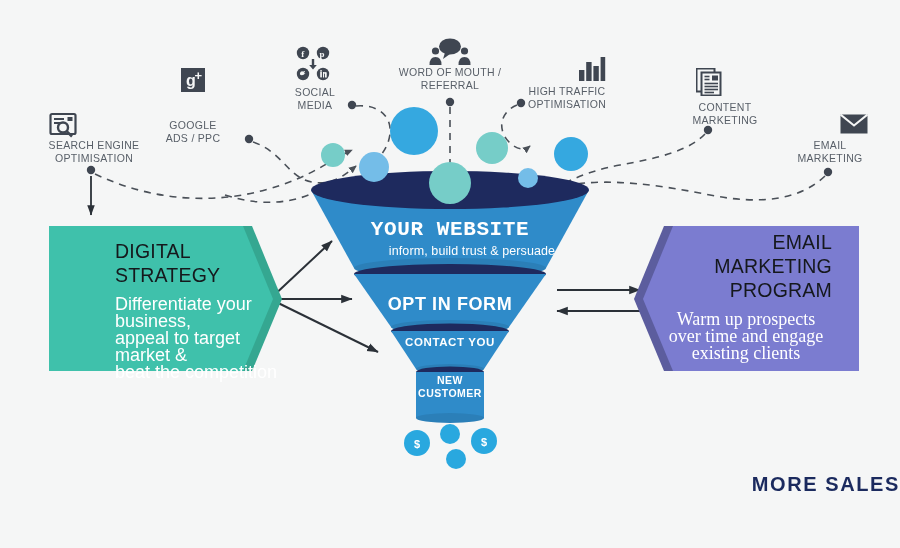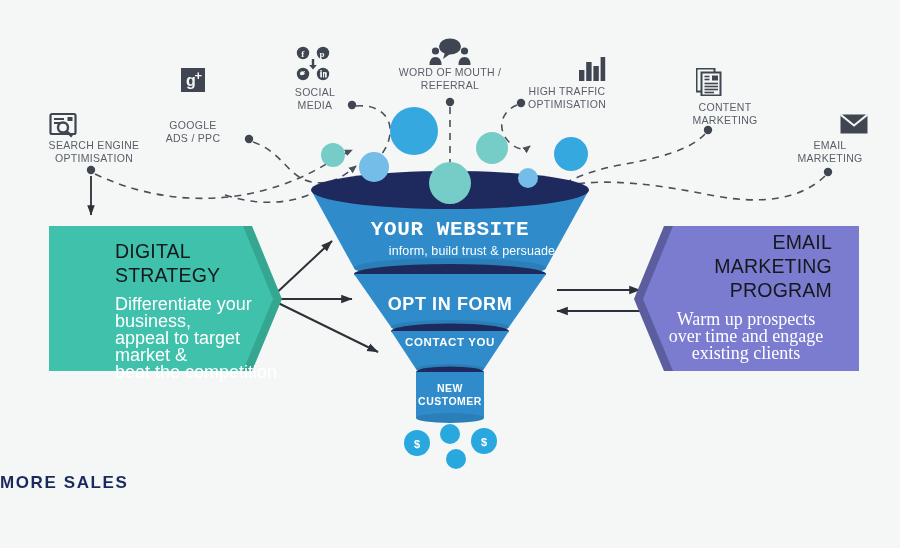--- a/index.html
+++ b/index.html
@@ -94,22 +94,22 @@
     font-weight: bold;
     letter-spacing: 0.5px;
     line-height: 13px;
     white-space: pre-line;
   }
   #more-sales {
     position: absolute;
     left: 0;
     top: 473px;
     width: 900px;
-    text-align: left;
-    font-size: 17px;
+    text-align: right;
+    font-size: 20px;
     font-weight: bold;
     letter-spacing: 1.6px;
     color: #1b2a5e;
   }
   .coin-text {
     font-size: 11px;
     font-weight: bold;
     fill: #ffffff;
     font-family: "Liberation Sans", sans-serif;
   }
@@ -217,21 +217,21 @@
     <circle cx="450" cy="434" r="10" fill="#29a8df"></circle>
     <circle cx="456" cy="459" r="10" fill="#29a8df"></circle>
     <circle cx="484" cy="441" r="13" fill="#29a8df"></circle>
     <text class="coin-text" x="484" y="446" text-anchor="middle">$</text>
   </svg>
 
   <div class="funnel-label fl-main" style="top:218px;font-family:Liberation Mono, monospace;">YOUR WEBSITE</div>
   <div class="funnel-label fl-sub" style="top:243px;margin-left:22px;">inform, build trust &amp; persuade</div>
   <div class="funnel-label fl-opt" style="top:294px;">OPT IN FORM</div>
   <div class="funnel-label fl-contact" style="top:336px;">CONTACT YOU</div>
-  <div class="funnel-label fl-new" style="top:382px;">NEW
+  <div class="funnel-label fl-new" style="top:374px;">NEW
 CUSTOMER</div>
 
   <div id="more-sales">MORE  SALES</div>
 
   <div class="src-icon" style="left:49px; top:112px;">
     <svg width="28" height="28" viewBox="0 0 28 28">
       <rect x="1.5" y="2" width="25" height="20" rx="1.5" fill="none" stroke="#3f4651" stroke-width="2.2"></rect>
       <line x1="5" y1="7" x2="15" y2="7" stroke="#3f4651" stroke-width="2"></line>
       <line x1="5" y1="11" x2="12" y2="11" stroke="#3f4651" stroke-width="2"></line>
       <rect x="18.5" y="5" width="5" height="4" fill="#3f4651"></rect>

